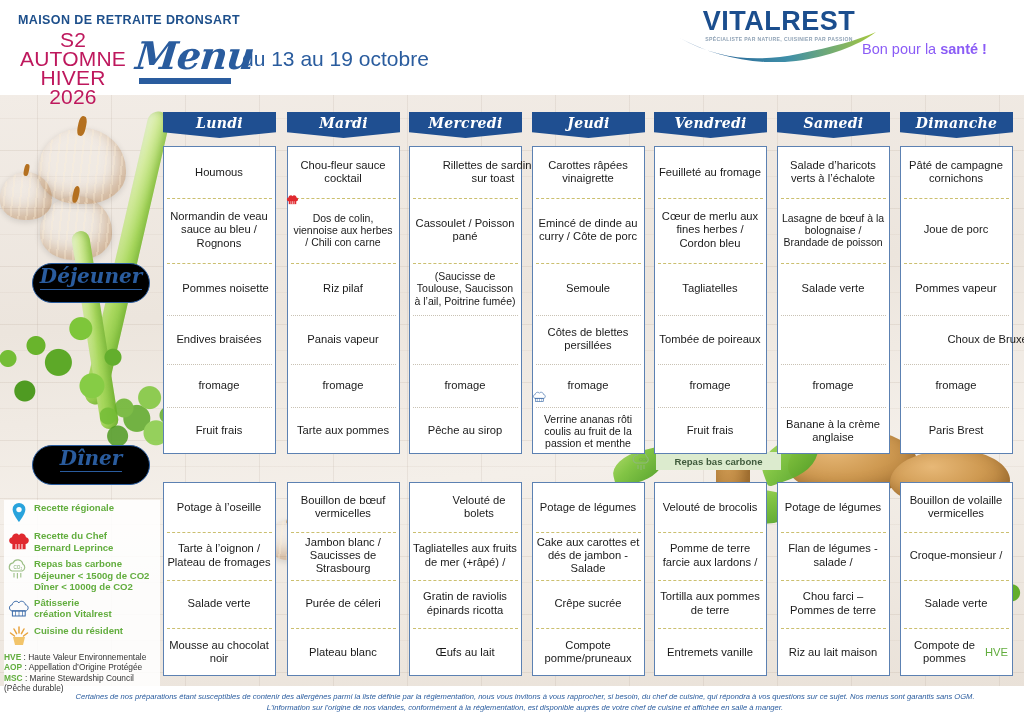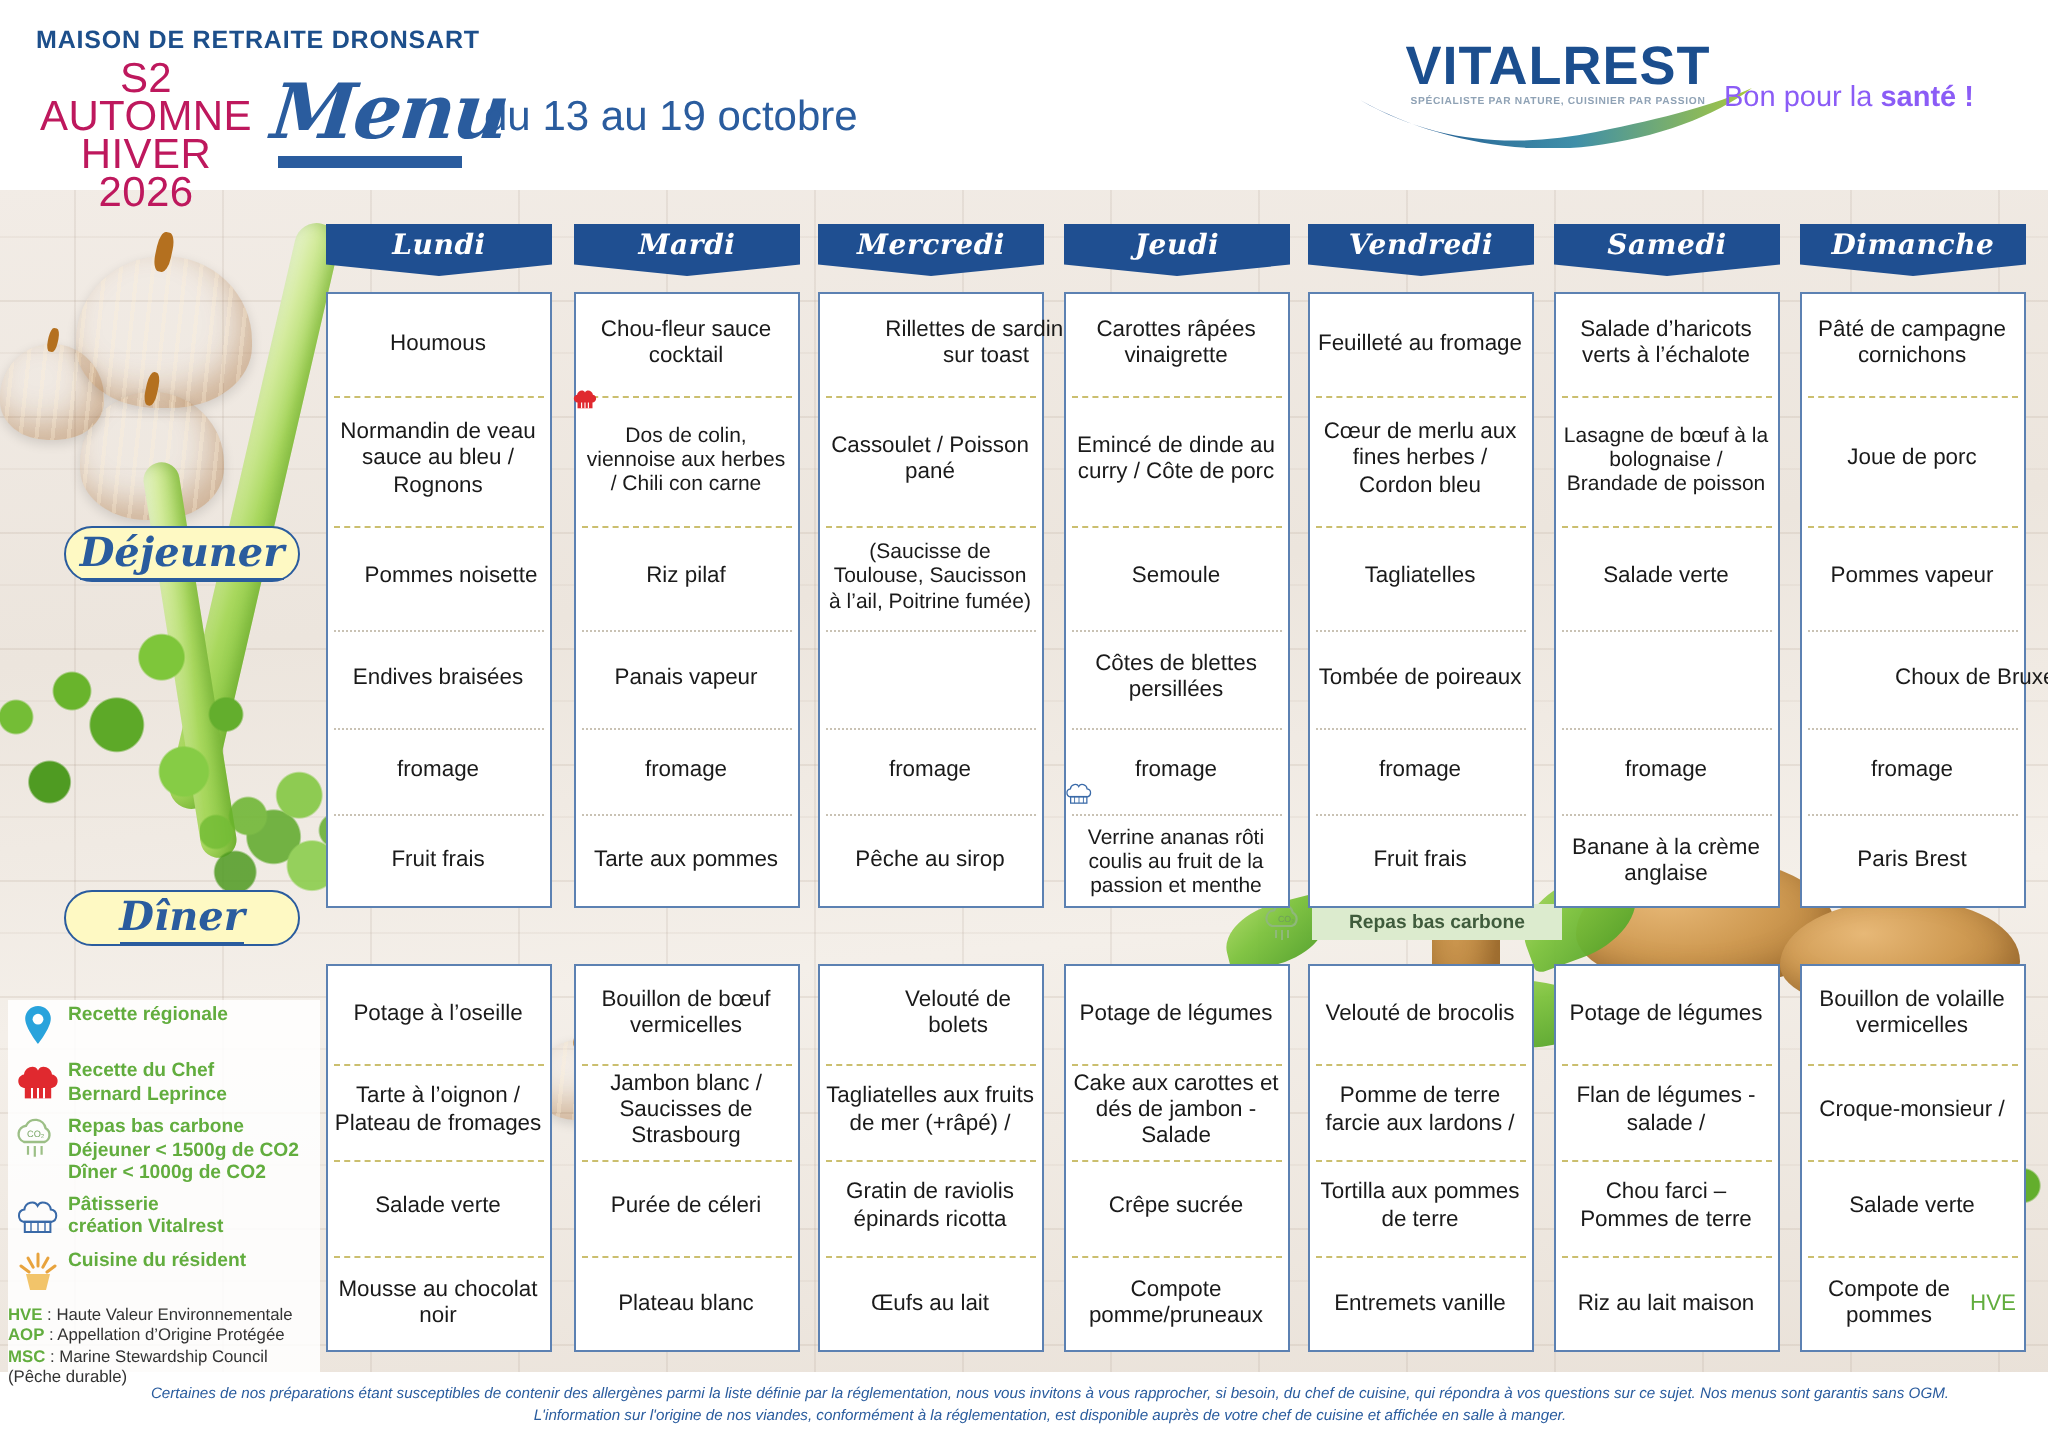--- a/index.html
+++ b/index.html
@@ -109,43 +109,43 @@
   #menu-underline {
     position:absolute; left:139px; top:78px; width:92px; height:6px;
     background:#2a5c9e;
   }
   #menu-range {
     position:absolute; left:242px; top:47px;
     font-size:21px; color:#2a5c9e;
   }
 
   
-  #logo { position:absolute; left:686px; top:18px; width:186px; height:56px; }
+  #logo { position:absolute; left:686px; top:6px; width:186px; height:56px; }
   #logo-word {
     position:absolute; left:0; top:0; width:186px;
     text-align:center; font-size:27px; font-weight:bold;
     letter-spacing:.5px; color:#1b4e8e;
   }
   #logo-tag {
     position:absolute; left:0; top:30px; width:186px; text-align:center;
     font-size:5.1px; font-weight:bold; letter-spacing:.35px; color:#8fa2b5;
   }
   #logo-swoosh {
     position:absolute; left:-8px; top:24px; width:200px; height:32px;
   }
   #health-claim {
     position:absolute; left:862px; top:41px;
     font-size:14.5px; color:#8b5cf6;
   }
   #health-claim b { font-weight:bold; }
 
   
   .meal-label {
-    position:absolute; width:118px; height:28px;
-    background:#fef9c3; border:1.4px solid #2a5c9e; border-radius:20px;
+    position:absolute; width:118px; height:40px;
+    background:#000000; border:1.4px solid #2a5c9e; border-radius:20px;
     display:flex; align-items:flex-start; justify-content:center;
     font-family:"DejaVu Serif", serif; font-style:italic; font-weight:bold;
     font-size:20px; color:#2a5c9e;
   }
   .meal-label span { border-bottom:1.6px solid #2a5c9e; padding-bottom:1px; }
   #meal-dejeuner { left:32px; top:263px; }
   #meal-diner    { left:32px; top:445px; }
 
   
   .day-hdr {

